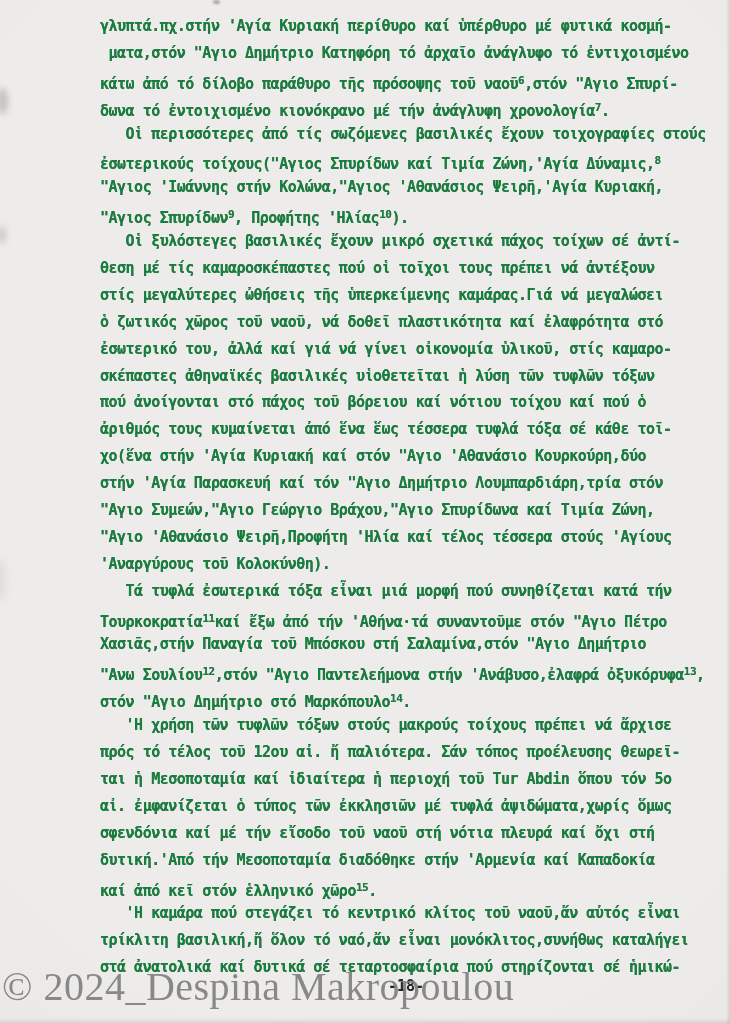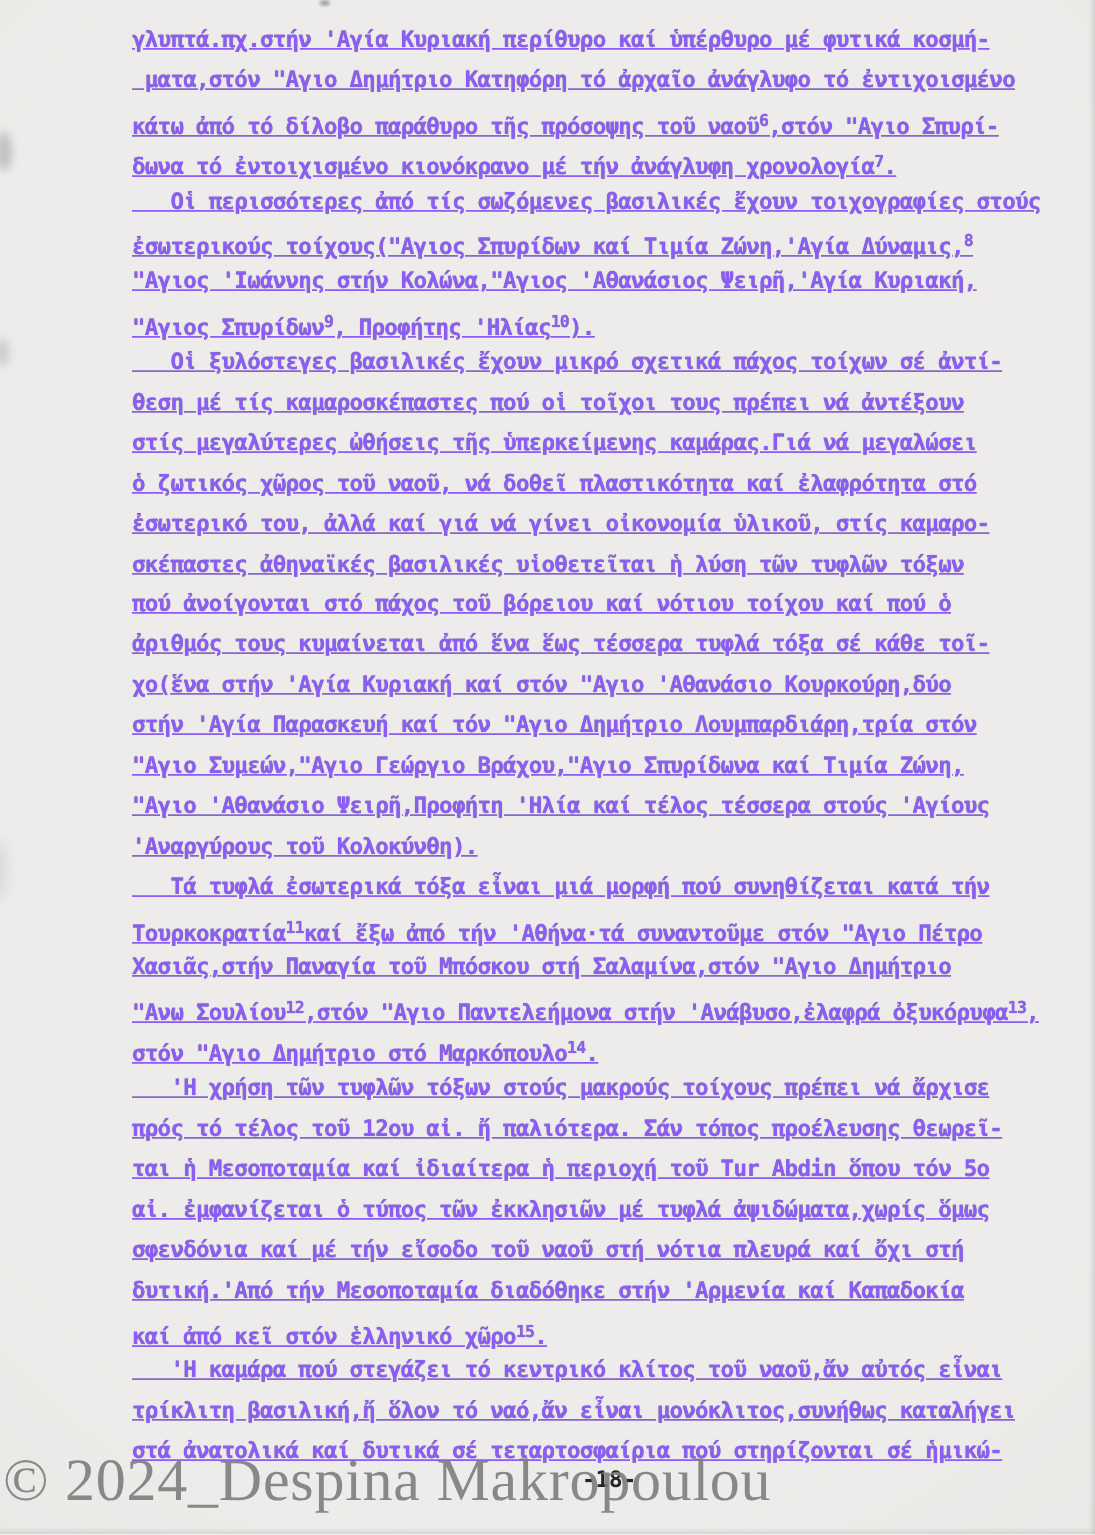--- a/index.html
+++ b/index.html
@@ -14,32 +14,31 @@
     background:
       radial-gradient(ellipse 120% 100% at 50% 45%, #edecea 55%, #e5e4e1 92%, #dddcd9 100%);
     font-family: "DejaVu Sans Mono", monospace;
   }
   .scan-page {
     position: absolute;
     inset: 0;
   }
   .text-block {
     position: absolute;
-    left: 88px;
+    left: 100px;
     top: 13px;
     width: 620px;
-    color: #8b5cf6;
+    color: #15803d;
     font-family: "DejaVu Sans Mono", monospace;
     font-size: 15px;
     font-weight: 700;
     letter-spacing: -0.5px;
     line-height: 26.9px;
     white-space: pre;
     text-shadow: 0 0 0.6px rgba(20,20,20,0.55);
-    text-decoration: underline;
   }
   .text-block .line {
     height: 26.9px;
   }
   .text-block sup.fn {
     font-size: 11px;
     font-weight: 700;
     position: relative;
     top: 1px;
     letter-spacing: -0.5px;

